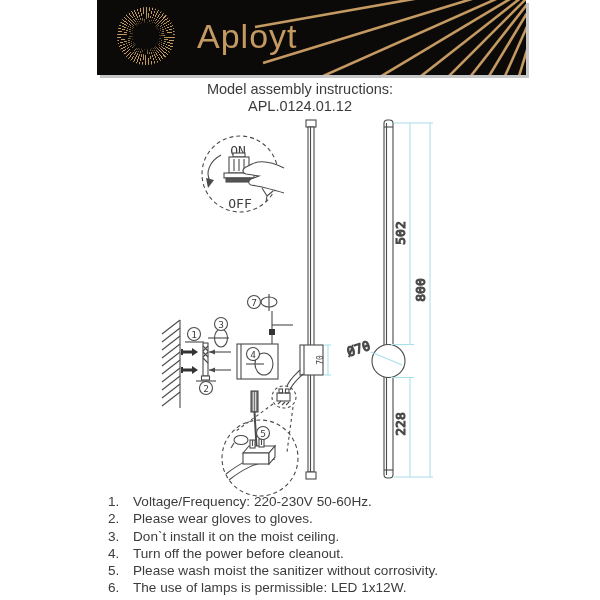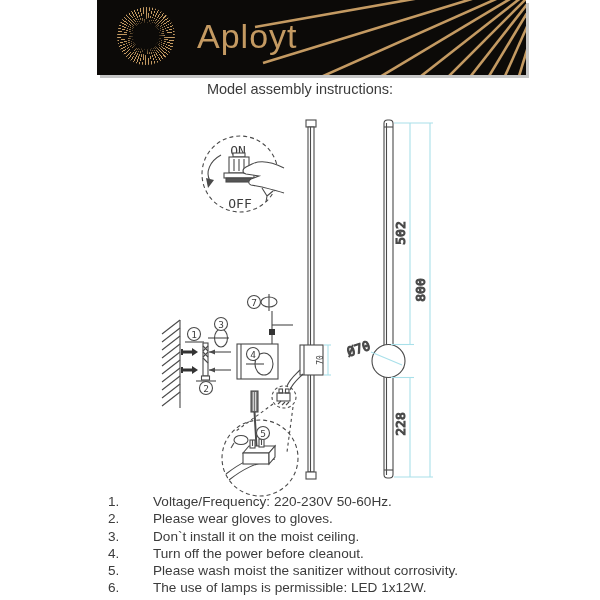--- a/index.html
+++ b/index.html
@@ -18,21 +18,21 @@
   
   #titleblock{position:absolute;left:0;top:81px;width:600px;text-align:center;
               font-size:14.5px;line-height:17px;color:#3b3b3b;}
   
   #diagram{position:absolute;left:0;top:0;width:600px;height:600px;}
   
   #instructions{position:absolute;left:108px;top:493px;width:430px;font-size:13.6px;
                 line-height:17.3px;color:#3c3c3c;}
   .inst-row{display:flex;}
   .inst-num{width:25px;flex:0 0 25px;}
-  .inst-text{flex:1;margin-left:20px;}
+  .inst-text{flex:1;}
   svg text{font-family:"DejaVu Sans Mono",monospace;fill:#3d3d3d;}
 </style>
 </head>
 <body>
 
 <div id="page">
 
   <div id="brandbar">
     <div id="burst"></div>
     <div id="wordmark">Aployt</div>
@@ -48,20 +48,21 @@
         <line x1="435" y1="-25" x2="178" y2="129"></line>
         <line x1="435" y1="-25" x2="161" y2="97"></line>
         <line x1="435" y1="-25" x2="148" y2="63"></line>
         <line x1="435" y1="-25" x2="140" y2="27"></line>
       </g>
     </svg>
   </div>
 
   <div id="titleblock">
     <div>Model assembly instructions:</div>
+    <div>APL.0124.01.12</div>
   </div>
 
   <svg id="diagram" viewBox="0 0 600 600">
     <g stroke="#4a4a4a" stroke-width="1.1" fill="none">
 
       <g>
         <circle cx="240" cy="174" r="38" stroke-dasharray="4 3"></circle>
         <text x="238" y="155" font-size="13" text-anchor="middle" stroke="none">ON</text>
         <text x="240" y="208" font-size="13" text-anchor="middle" stroke="none">OFF</text>
         <g>

